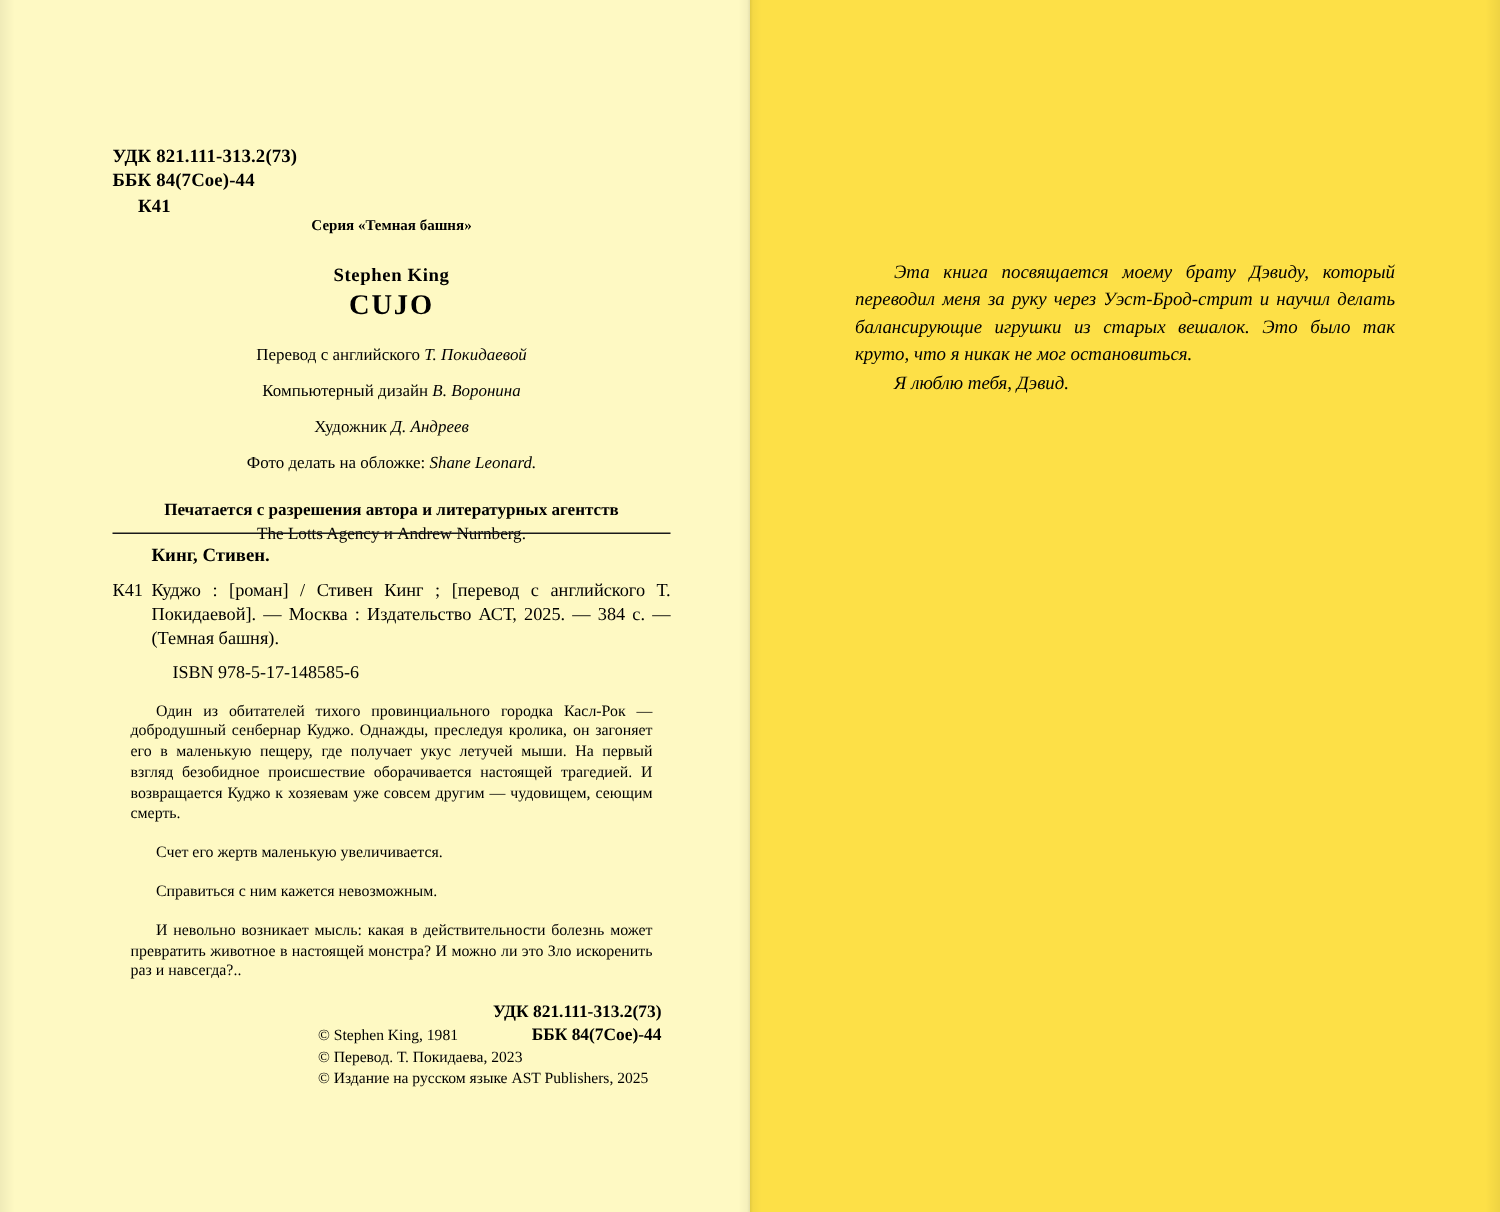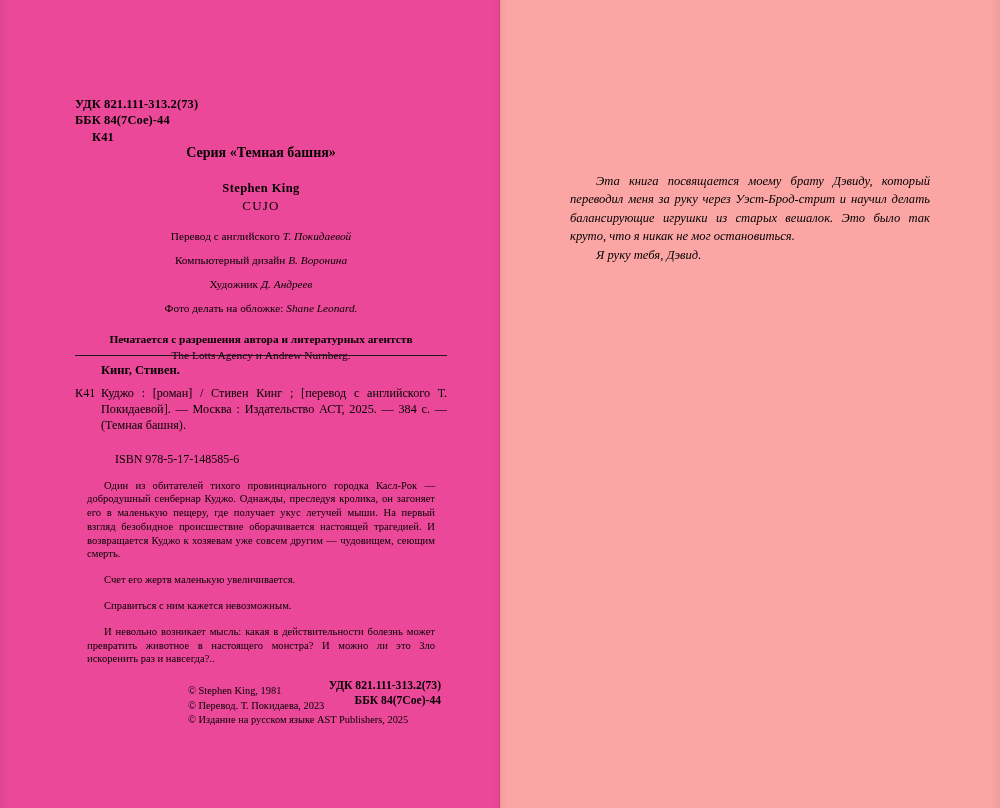--- a/index.html
+++ b/index.html
@@ -20,25 +20,25 @@
     inset: 0;
     display: flex;
   }
   .page {
     position: relative;
     height: 100%;
     box-sizing: border-box;
   }
   .page-left {
     width: 500px;
-    background: #ec4899;
+    background: #fef9c3;
   }
   .page-right {
     width: 500px;
-    background: #fca5a5;
+    background: #fde047;
   }
   
   .gutter {
     position: absolute;
     left: 492px;
     top: 0;
     width: 16px;
     height: 100%;
     background: linear-gradient(to right,
       rgba(0,0,0,0.00) 0%,
@@ -76,33 +76,33 @@
   }
 
   .center-block {
     position: absolute;
     left: 75px;
     top: 145px;
     width: 372px;
     text-align: center;
   }
   .series-line {
-    font-size: 14px;
+    font-size: 10px;
     font-weight: bold;
     margin-bottom: 20px;
   }
   .author-en {
     font-size: 12.5px;
     font-weight: bold;
     letter-spacing: 0.4px;
     margin-bottom: 2px;
   }
   .title-en {
-    font-size: 13px;
-    font-weight: normal;
+    font-size: 19px;
+    font-weight: bold;
     letter-spacing: 1.2px;
     margin-bottom: 16px;
   }
   .credit {
     font-size: 11.3px;
     margin-bottom: 12px;
     text-align: center;
   }
   .credit .it { font-style: italic; }
   .credit-last { margin-bottom: 18px; }
@@ -141,21 +141,21 @@
     left: 0;
     top: 0;
     font-size: 12.2px;
   }
   .cip-desc {
     margin-left: 26px;
     text-align: justify;
   }
   .cip-isbn {
     margin-left: 40px;
-    margin-top: 18px;
+    margin-top: 7px;
     font-size: 12px;
   }
   .annotation {
     margin-top: 9px;
     font-size: 10.6px;
     line-height: 1.30;
     text-align: justify;
     text-indent: 17px;
   }
   .annotation p { margin: 12px; }
@@ -163,21 +163,21 @@
     margin-top: 8px;
     text-align: right;
     font-size: 11.6px;
     font-weight: bold;
     line-height: 1.3;
     padding-right: 6px;
   }
 
   .copyright-block {
     position: absolute;
-    left: 188px;
+    left: 212px;
     top: 684px;
     font-size: 10.4px;
     line-height: 1.40;
   }
 
   
   .dedication {
     position: absolute;
     left: 70px;
     top: 172px;
@@ -235,39 +235,39 @@
         <span class="cip-sig">К41</span>
         <div class="cip-desc">Куджо : [роман] / Стивен Кинг ; [перевод с английского Т. Покидаевой]. — Москва : Издательство АСТ, 2025. — 384 с. — (Темная башня).</div>
       </div>
 
       <div class="cip-isbn">ISBN 978-5-17-148585-6</div>
 
       <div class="annotation">
         <p>Один из обитателей тихого провинциального городка Касл-Рок — добродушный сенбернар Куджо. Однажды, преследуя кролика, он загоняет его в маленькую пещеру, где получает укус летучей мыши. На первый взгляд безобидное происшествие оборачивается настоящей трагедией. И возвращается Куджо к хозяевам уже совсем другим — чудовищем, сеющим смерть.</p>
         <p>Счет его жертв маленькую увеличивается.</p>
         <p>Справиться с ним кажется невозможным.</p>
-        <p>И невольно возникает мысль: какая в действительности болезнь может превратить животное в настоящего монстра? И можно ли это Зло искоренить раз и навсегда?..</p>
+        <p>И невольно возникает мысль: какая в действительности болезнь может превратить животное в настоящей монстра? И можно ли это Зло искоренить раз и навсегда?..</p>
       </div>
 
       <div class="cip-codes">
         <div>УДК 821.111-313.2(73)</div>
         <div>ББК 84(7Сое)-44</div>
       </div>
     </div>
 
     <div class="copyright-block">
       <div>© Stephen King, 1981</div>
       <div>© Перевод. Т. Покидаева, 2023</div>
       <div>© Издание на русском языке AST Publishers, 2025</div>
     </div>
   </div>
 
   <div class="page page-right">
     <div class="edge-shadow-right"></div>
 
     <div class="dedication">
       <p>Эта книга посвящается моему брату Дэвиду, который переводил меня за руку через Уэст-Брод-стрит и научил делать балансирующие игрушки из старых вешалок. Это было так круто, что я никак не мог остановиться.</p>
-      <p>Я руку тебя, Дэвид.</p>
+      <p>Я люблю тебя, Дэвид.</p>
     </div>
   </div>
 
   <div class="gutter"></div>
 </div>
 
 </body></html>

